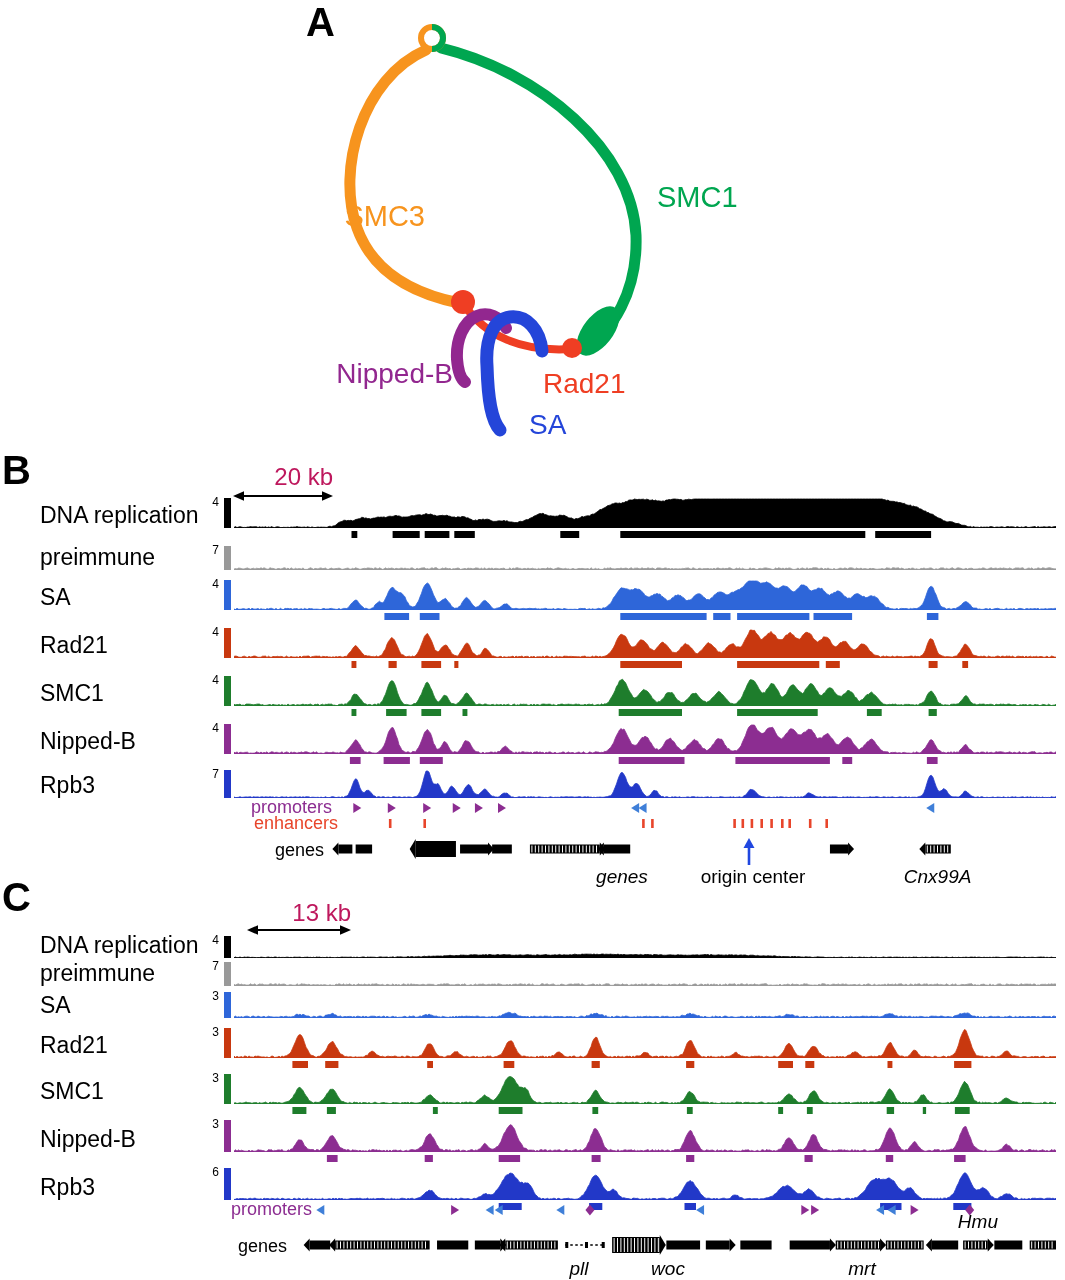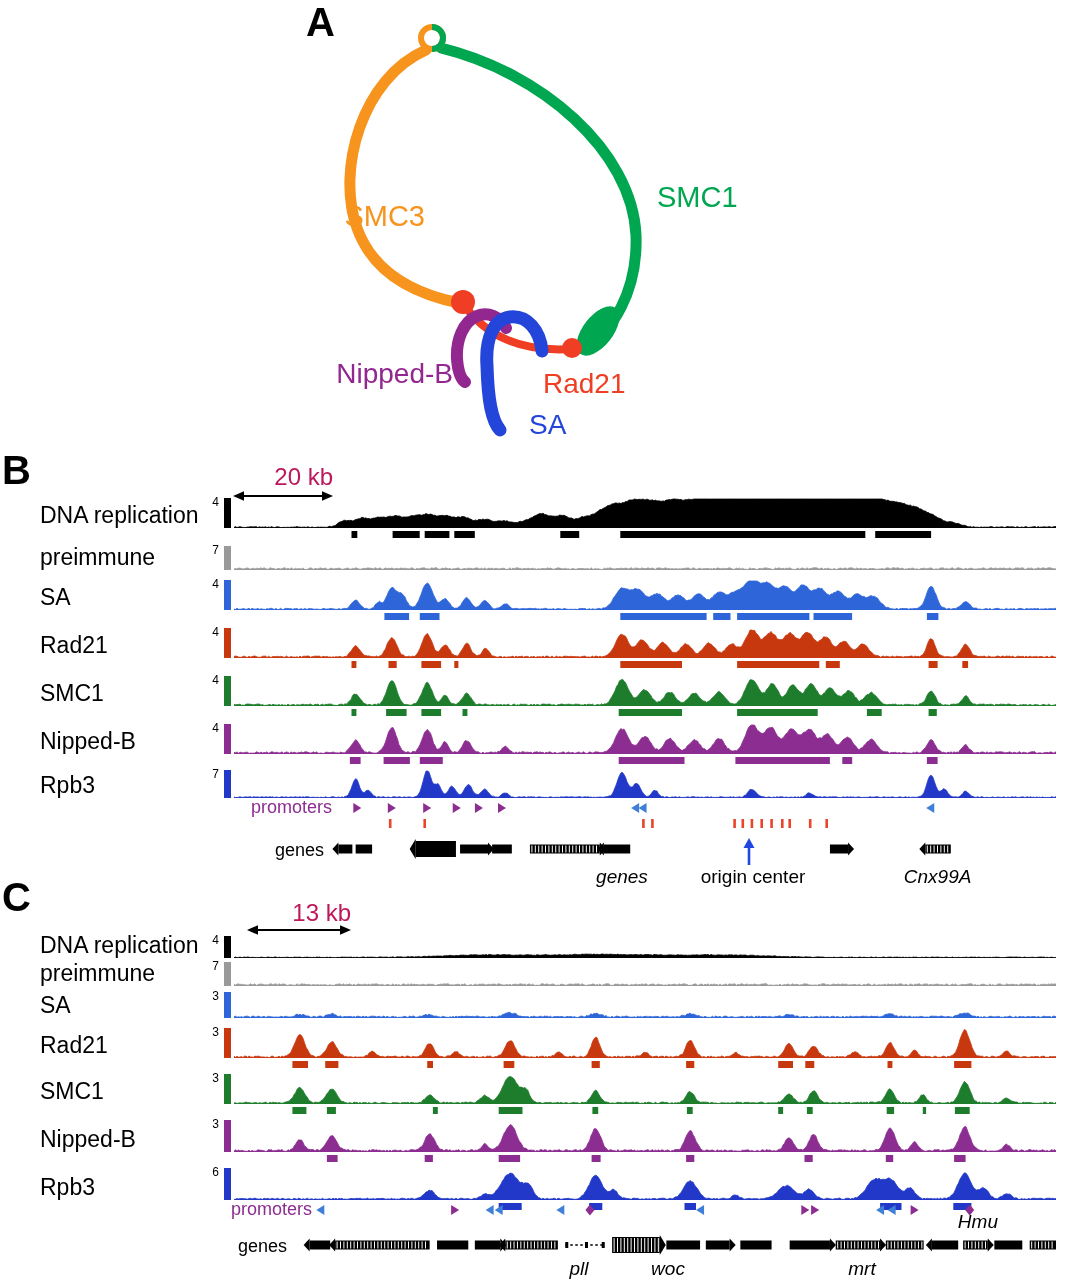--- a/index.html
+++ b/index.html
@@ -159,20 +159,21 @@
       <polygon points="119.3,3 127.3,8 119.3,13" fill="#8C2D91"></polygon>
       <polygon points="153.824,3 161.824,8 153.824,13" fill="#8C2D91"></polygon>
       <polygon points="189.17,3 197.17,8 189.17,13" fill="#8C2D91"></polygon>
       <polygon points="218.76200000000003,3 226.76200000000003,8 218.76200000000003,13" fill="#8C2D91"></polygon>
       <polygon points="240.956,3 248.956,8 240.956,13" fill="#8C2D91"></polygon>
       <polygon points="263.97200000000004,3 271.97200000000004,8 263.97200000000004,13" fill="#8C2D91"></polygon>
       <polygon points="405.13599999999997,3 397.13599999999997,8 405.13599999999997,13" fill="#3F7FD8"></polygon>
       <polygon points="412.534,3 404.534,8 412.534,13" fill="#3F7FD8"></polygon>
       <polygon points="700.2339999999999,3 692.2339999999999,8 700.2339999999999,13" fill="#3F7FD8"></polygon>
     </svg>
+    <div class="row-label" style="width: 338px; top: 814px; color: rgb(232, 69, 43);">enhancers</div>
     <svg class="layer" width="822" height="16" viewBox="0 0 822 16" style="left: 234px; top: 816px;">
       <rect x="154.9" y="3" width="2.6" height="9" fill="#E8452B"></rect>
       <rect x="189.4" y="3" width="2.6" height="9" fill="#E8452B"></rect>
       <rect x="408.1" y="3" width="2.6" height="9" fill="#E8452B"></rect>
       <rect x="417.1" y="3" width="2.6" height="9" fill="#E8452B"></rect>
       <rect x="499.3" y="3" width="2.6" height="9" fill="#E8452B"></rect>
       <rect x="507.5" y="3" width="2.6" height="9" fill="#E8452B"></rect>
       <rect x="516.6" y="3" width="2.6" height="9" fill="#E8452B"></rect>
       <rect x="526.4" y="3" width="2.6" height="9" fill="#E8452B"></rect>
       <rect x="536.3" y="3" width="2.6" height="9" fill="#E8452B"></rect>

